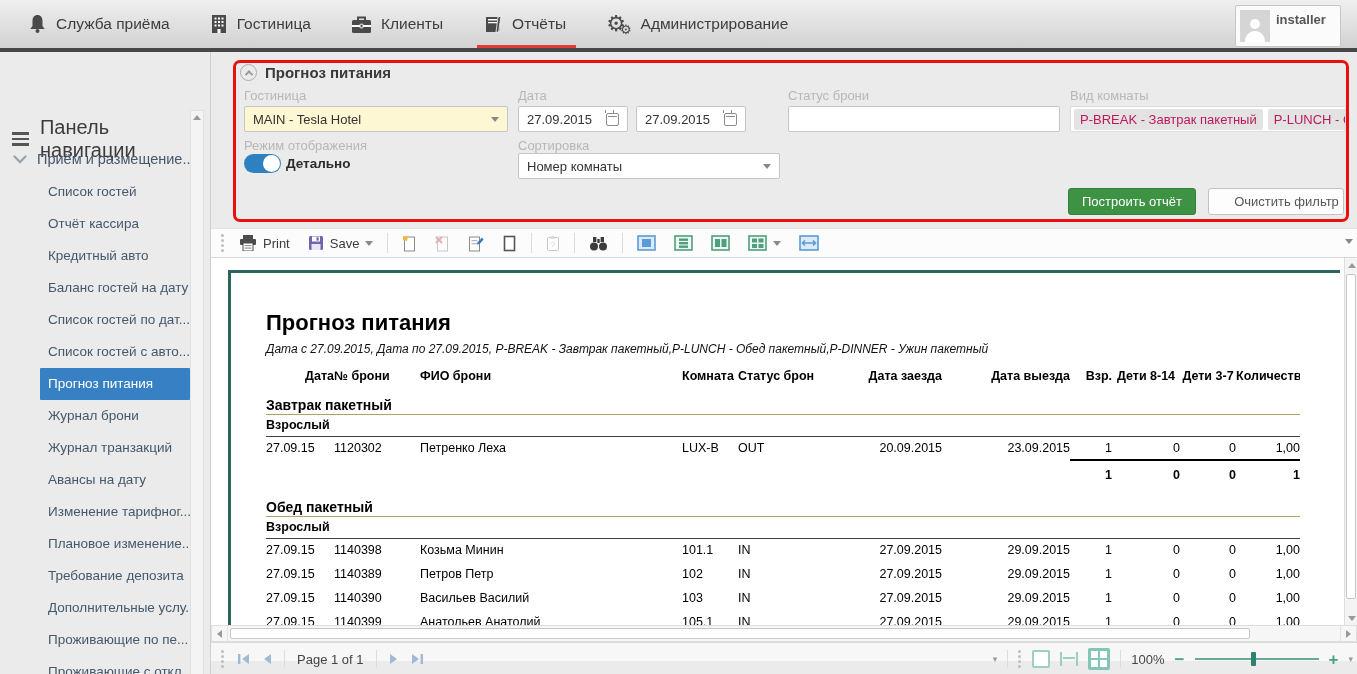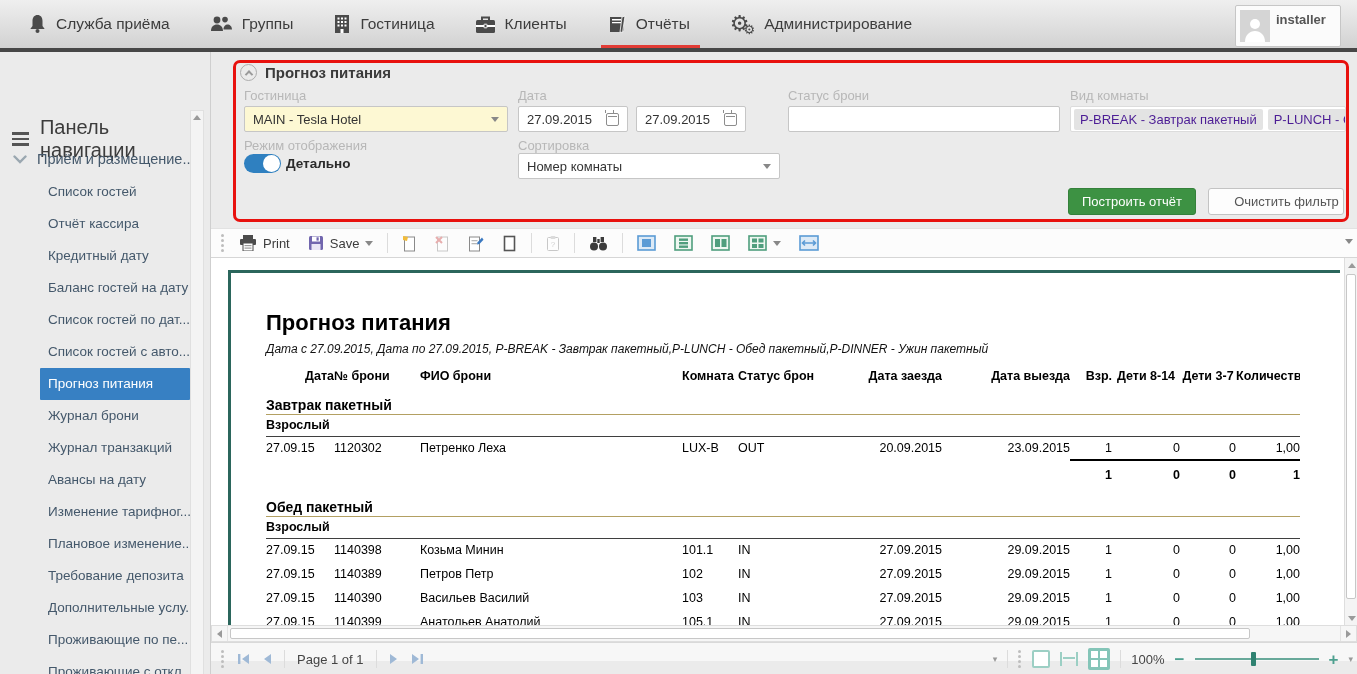--- a/index.html
+++ b/index.html
@@ -50,21 +50,21 @@
   .f-label { position:absolute; font-size:13px; color:#b7b7b7; white-space:nowrap; }
   .field { position:absolute; height:26px; background:#fff; border:1px solid #c6c6c6; border-radius:2px;
     font-size:13px; color:#333; display:flex; align-items:center; padding:0 8px; }
   .field.yellow { background:#fdf8d3; }
   .caret { width:0; height:0; border-left:4px solid transparent; border-right:4px solid transparent; border-top:5px solid #888; }
   .spacer { flex:1; }
   .cal-icon { width:13px; height:13px; border:1.5px solid #8d8d8d; border-radius:2px; position:relative; }
   .cal-icon::before { content:""; position:absolute; left:1px; right:1px; top:2px; height:1.5px; background:#8d8d8d; }
   .cal-icon::after { content:""; position:absolute; left:-2px; top:-4px; width:3px; height:3px;
     border-left:1.5px solid #8d8d8d; border-right:1.5px solid #8d8d8d; padding-left:4px; }
-  .tag { background:#e3e3e3; border-radius:2px; padding:3px 6px; font-size:13px; color:#4c1d95; white-space:nowrap; }
+  .tag { background:#e3e3e3; border-radius:2px; padding:3px 6px; font-size:13px; color:#be185d; white-space:nowrap; }
   .toggle { position:absolute; left:244px; top:154px; width:37px; height:19px; background:#2f80c0; border-radius:10px; cursor:pointer; }
   .toggle .knob { position:absolute; right:1px; top:1px; width:17px; height:17px; background:#fff; border-radius:50%; }
   .toggle-label { position:absolute; left:286px; top:156px; font-size:13.5px; font-weight:bold; color:#2b2b2b; }
   .btn { position:absolute; height:27px; border-radius:3px; font-size:13px; display:flex; align-items:center; justify-content:center; cursor:pointer; }
   .btn.green { background:#3d9243; color:#fff; border:1px solid #35813b; }
   .btn.white { background:#fdfdfd; color:#555; border:1px solid #c3c3c3; }
 
   
   .rtoolbar { position:absolute; left:211px; top:228px; width:1146px; height:30px; background:#fcfcfc;
     border-top:1px solid #e2e2e2; border-bottom:1px solid #d6d6d6; display:flex; align-items:center; gap:10px; padding-left:10px; }
@@ -131,30 +131,20 @@
         <span class="nic">
           <svg width="19" height="20" viewBox="0 0 19 20">
               <path fill="#4a4a4a" d="M9.5 1c-3 0-5 2.2-5 6v5l-2.2 3h14.4l-2.2-3V7c0-3.8-2-6-5-6z"></path>
               <circle cx="9.5" cy="17" r="2" fill="#4a4a4a"></circle>
             </svg>
         </span>
         <span class="nlb">Служба приёма</span>
       </div>
       <div class="nav-item">
         <span class="nic">
-          <svg width="23" height="19" viewBox="0 0 23 19">
-              <circle cx="7" cy="5" r="3.4" fill="#4a4a4a"></circle>
-              <circle cx="15" cy="4.6" r="2.8" fill="#4a4a4a"></circle>
-              <path fill="#4a4a4a" d="M1 16c0-4 2.6-6.4 6-6.4S13 12 13 16zM13.4 14c.5-3 2-4.6 4-4.6 2.6 0 4.6 2 4.6 5h-8.3z"></path>
-            </svg>
-        </span>
-        <span class="nlb">Группы</span>
-      </div>
-      <div class="nav-item">
-        <span class="nic">
           <svg width="18" height="20" viewBox="0 0 18 20">
               <rect x="2" y="1" width="14" height="18" fill="#4a4a4a"></rect>
               <g fill="#fff">
                 <rect x="4.5" y="3.5" width="2" height="2"></rect>
                 <rect x="8" y="3.5" width="2" height="2"></rect>
                 <rect x="11.5" y="3.5" width="2" height="2"></rect>
                 <rect x="4.5" y="7" width="2" height="2"></rect>
                 <rect x="8" y="7" width="2" height="2"></rect>
                 <rect x="11.5" y="7" width="2" height="2"></rect>
                 <rect x="4.5" y="10.5" width="2" height="2"></rect>
@@ -217,21 +207,21 @@
     </div>
     <div class="sb-group">
       <svg width="14" height="9" viewBox="0 0 14 9">
           <path d="M1.5 1.5 7 7l5.5-5.5" stroke="#9aa7b0" stroke-width="2.4" fill="none" stroke-linecap="round"></path>
         </svg>
       <span class="txt">Приём и размещение...</span>
     </div>
     <div class="sb-items">
       <div class="sb-item">Список гостей</div>
       <div class="sb-item">Отчёт кассира</div>
-      <div class="sb-item">Кредитный дату</div>
+      <div class="sb-item">Кредитный авто</div>
       <div class="sb-item">Баланс гостей на дату</div>
       <div class="sb-item">Список гостей по дат...</div>
       <div class="sb-item">Список гостей с авто...</div>
       <div class="sb-item sel">Прогноз питания</div>
       <div class="sb-item">Журнал брони</div>
       <div class="sb-item">Журнал транзакций</div>
       <div class="sb-item">Авансы на дату</div>
       <div class="sb-item">Изменение тарифног...</div>
       <div class="sb-item">Плановое изменение...</div>
       <div class="sb-item">Требование депозита</div>

